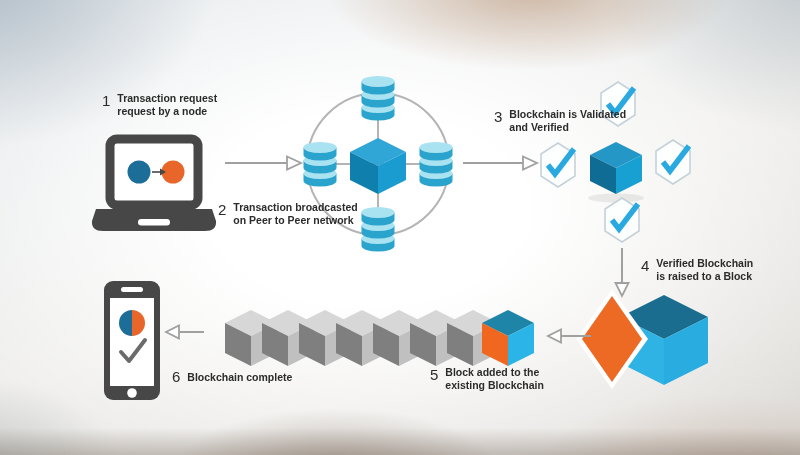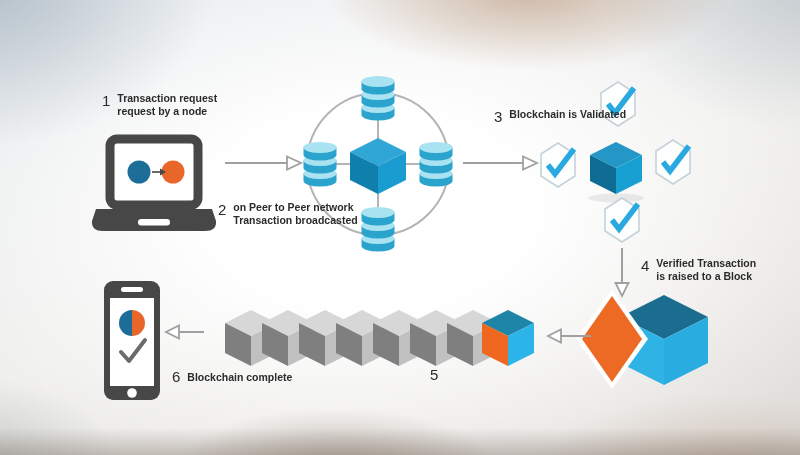--- a/index.html
+++ b/index.html
@@ -211,42 +211,47 @@
   <span class="num">1</span>
   <span class="lines">
     <span>Transaction request</span>
     <span>request by a node</span>
   </span>
 </div>
 
 <div class="label" style="left:218px;top:201px;">
   <span class="num">2</span>
   <span class="lines">
+    <span>Transaction broadcasted</span>
     <span>on Peer to Peer network</span>
-    <span>Transaction broadcasted</span>
   </span>
 </div>
 
 <div class="label" style="left:494px;top:108px;">
   <span class="num">3</span>
   <span class="lines">
     <span>Blockchain is Validated</span>
+    <span>and Verified</span>
   </span>
 </div>
 
 <div class="label" style="left:641px;top:257px;">
   <span class="num">4</span>
   <span class="lines">
-    <span>Verified Transaction</span>
+    <span>Verified Blockchain</span>
     <span>is raised to a Block</span>
   </span>
 </div>
 
 <div class="label" style="left:430px;top:366px;">
   <span class="num">5</span>
+  <span class="lines">
+    <span>Block added to the</span>
+    <span>existing Blockchain</span>
+  </span>
 </div>
 
 <div class="label single" style="left:172px;top:370px;">
   <span class="num">6</span>
   <span class="lines">
     <span>Blockchain complete</span>
   </span>
 </div>
 
 </div>

